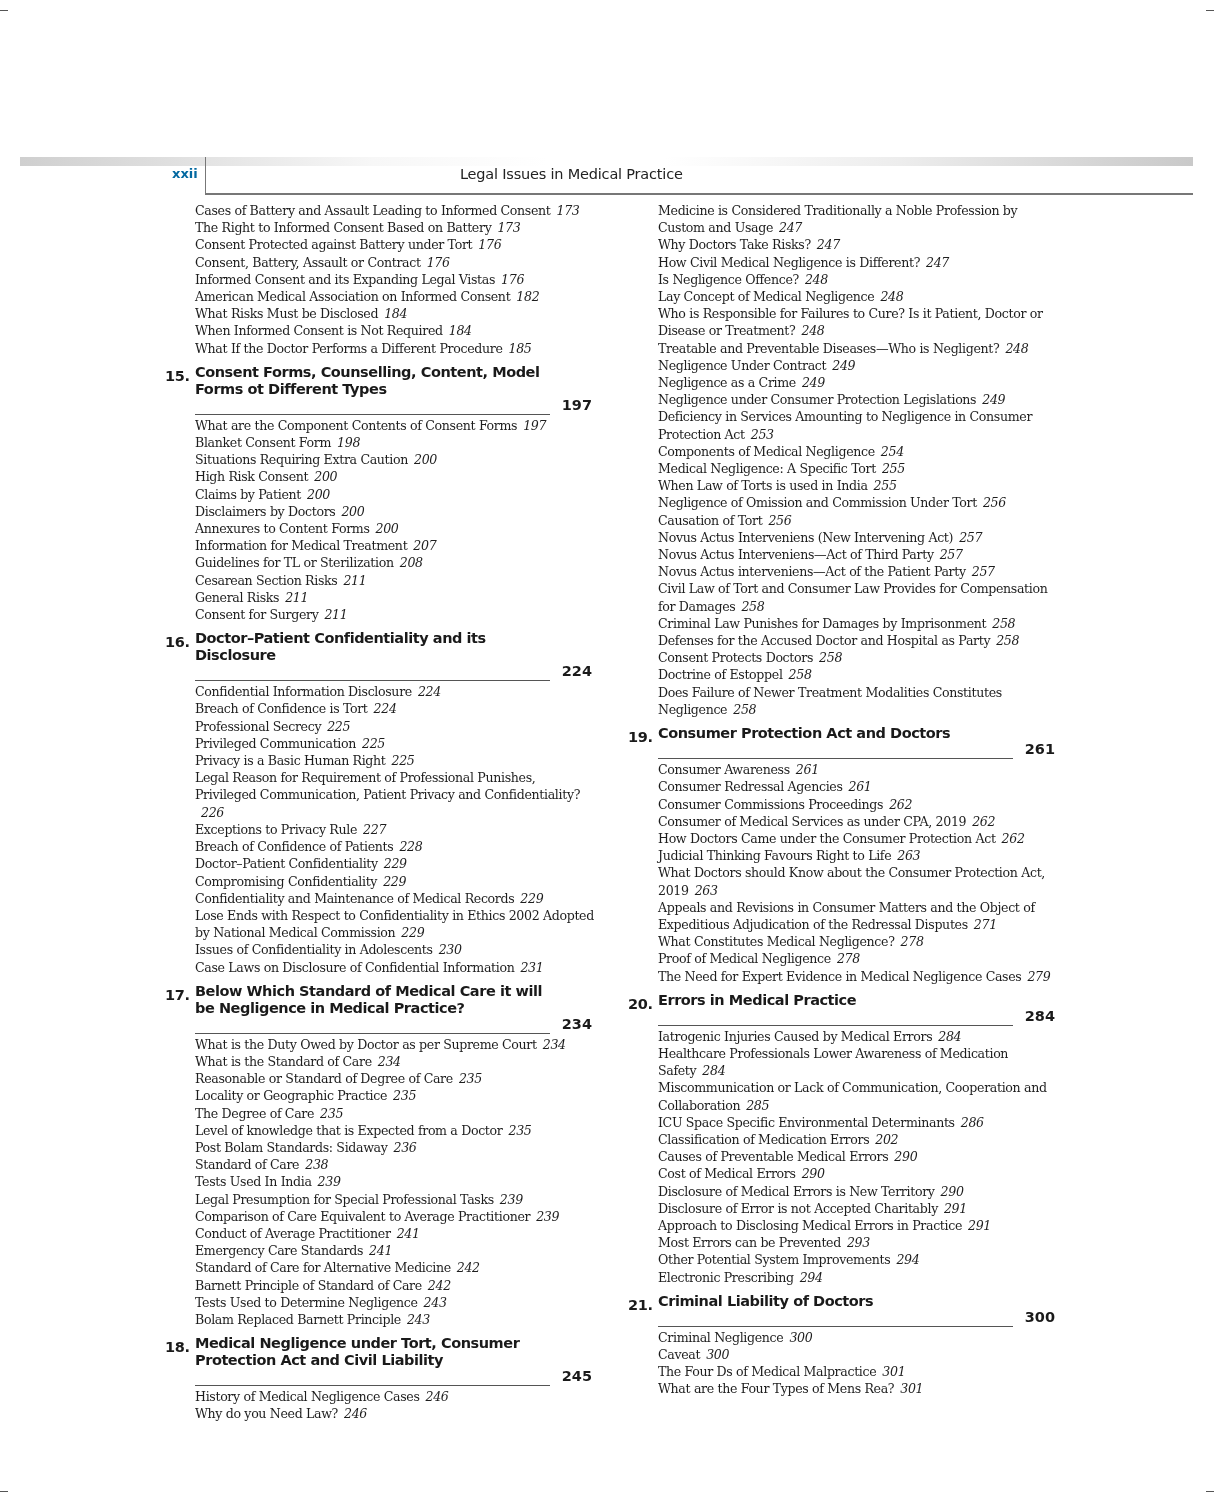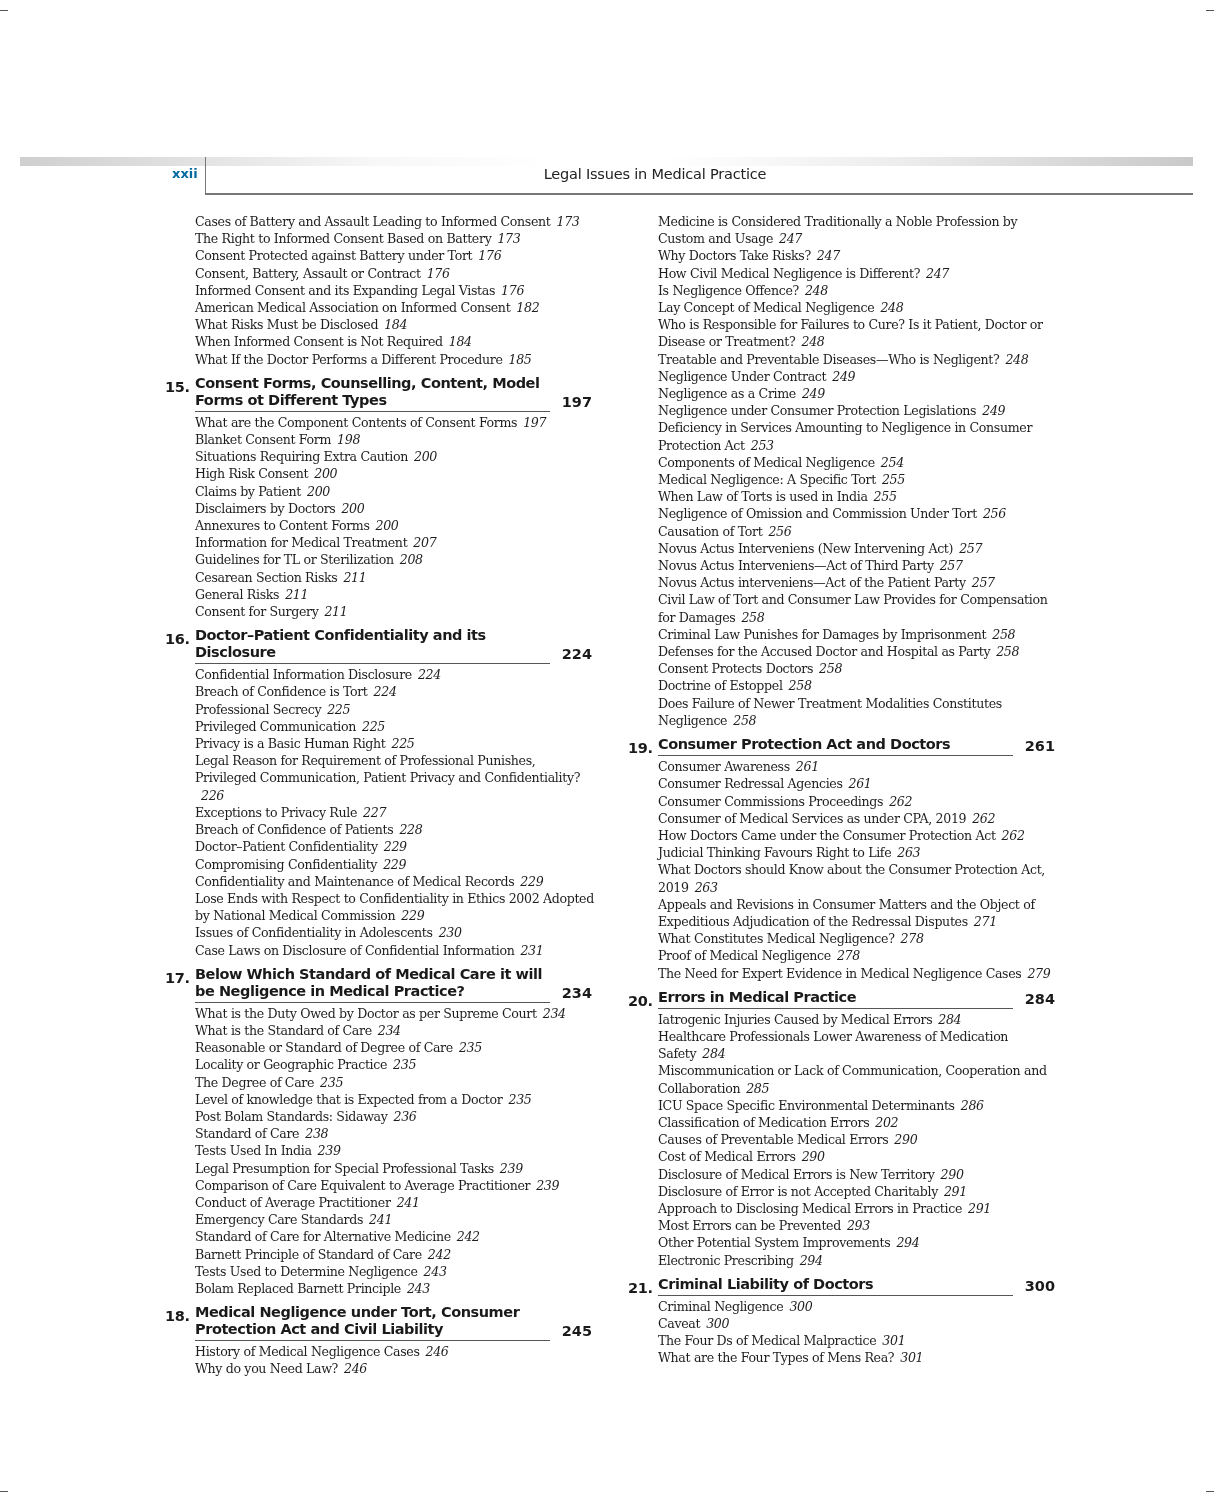--- a/index.html
+++ b/index.html
@@ -2,33 +2,33 @@
 <html><head>
 <meta charset="utf-8">
 <style>
   html, body { margin: 0; padding: 0; background: #ffffff; }
   body { width: 1214px; height: 1502px; position: relative; overflow: hidden; color: #1a1a1a; }
   .crop { position: absolute; height: 1px; width: 8px; background: #555; }
   .header-band { position: absolute; left: 20px; top: 157px; width: 1173px; height: 9px;
     background: linear-gradient(to right, #cfcfcf 0%, #e2e2e2 15%, #f7f7f7 30%, #ffffff 45%, #ffffff 55%, #ededed 75%, #c9c9c9 100%); }
   .folio { position: absolute; left: 172px; top: 166px; font-family: "DejaVu Sans", sans-serif; font-weight: bold; font-size: 13px; color: #0369a1; }
   .header-divider { position: absolute; left: 205px; top: 157px; width: 1px; height: 37px; background: #777; }
-  .running-title { position: absolute; left: 460px; top: 166px; width: 390px; text-align: center; font-family: "DejaVu Sans", sans-serif; font-size: 14.5px; color: #222; letter-spacing: -0.2px; }
+  .running-title { position: absolute; left: 460px; top: 166px; width: 390px; font-family: "DejaVu Sans", sans-serif; font-size: 14.5px; color: #222; letter-spacing: -0.2px; }
   .header-rule { position: absolute; left: 205px; top: 193px; width: 988px; height: 1.5px; background: #777; }
 
-  .col { position: absolute; font-family: "DejaVu Serif", serif; margin-top: 11px; }
+  .col { position: absolute; font-family: "DejaVu Serif", serif; }
   .col-left { left: 165px; top: 202px; width: 430px; }
   .col-right { left: 628px; top: 202px; width: 430px; }
 
   .entry { margin-left: 30px; font-size: 12.6px; line-height: 17.2px; letter-spacing: -0.35px; color: #1e1e1e; }
   .entry .pg { font-style: italic; margin-left: 6px; }
 
   .chapter { position: relative; margin-top: 7px; margin-bottom: 2px; font-family: "DejaVu Sans", sans-serif; }
   .chapter .num { position: absolute; left: 0; top: 4px; font-size: 14.5px; font-weight: bold; color: #1a1a1a; letter-spacing: -0.3px; }
-  .chapter .title { margin-left: 30px; width: 355px; font-size: 14.5px; font-weight: bold; line-height: 17px; color: #1a1a1a; letter-spacing: -0.45px; padding-bottom: 2px; border-bottom: 1.3px solid #555; }
+  .chapter .title { margin-left: 30px; width: 355px; font-size: 14.5px; font-weight: bold; line-height: 17px; color: #1a1a1a; letter-spacing: -0.45px; padding-bottom: 16px; border-bottom: 1.3px solid #555; }
   .chapter .cpage { position: absolute; right: 3px; bottom: 2px; font-size: 14.5px; font-weight: bold; color: #1a1a1a; }
 </style>
 </head>
 <body>
 
 <div class="crop" style="left:0;top:10px;"></div>
 <div class="crop" style="right:0;top:10px;"></div>
 <div class="crop" style="left:0;top:1491px;"></div>
 <div class="crop" style="right:0;top:1491px;"></div>
 

